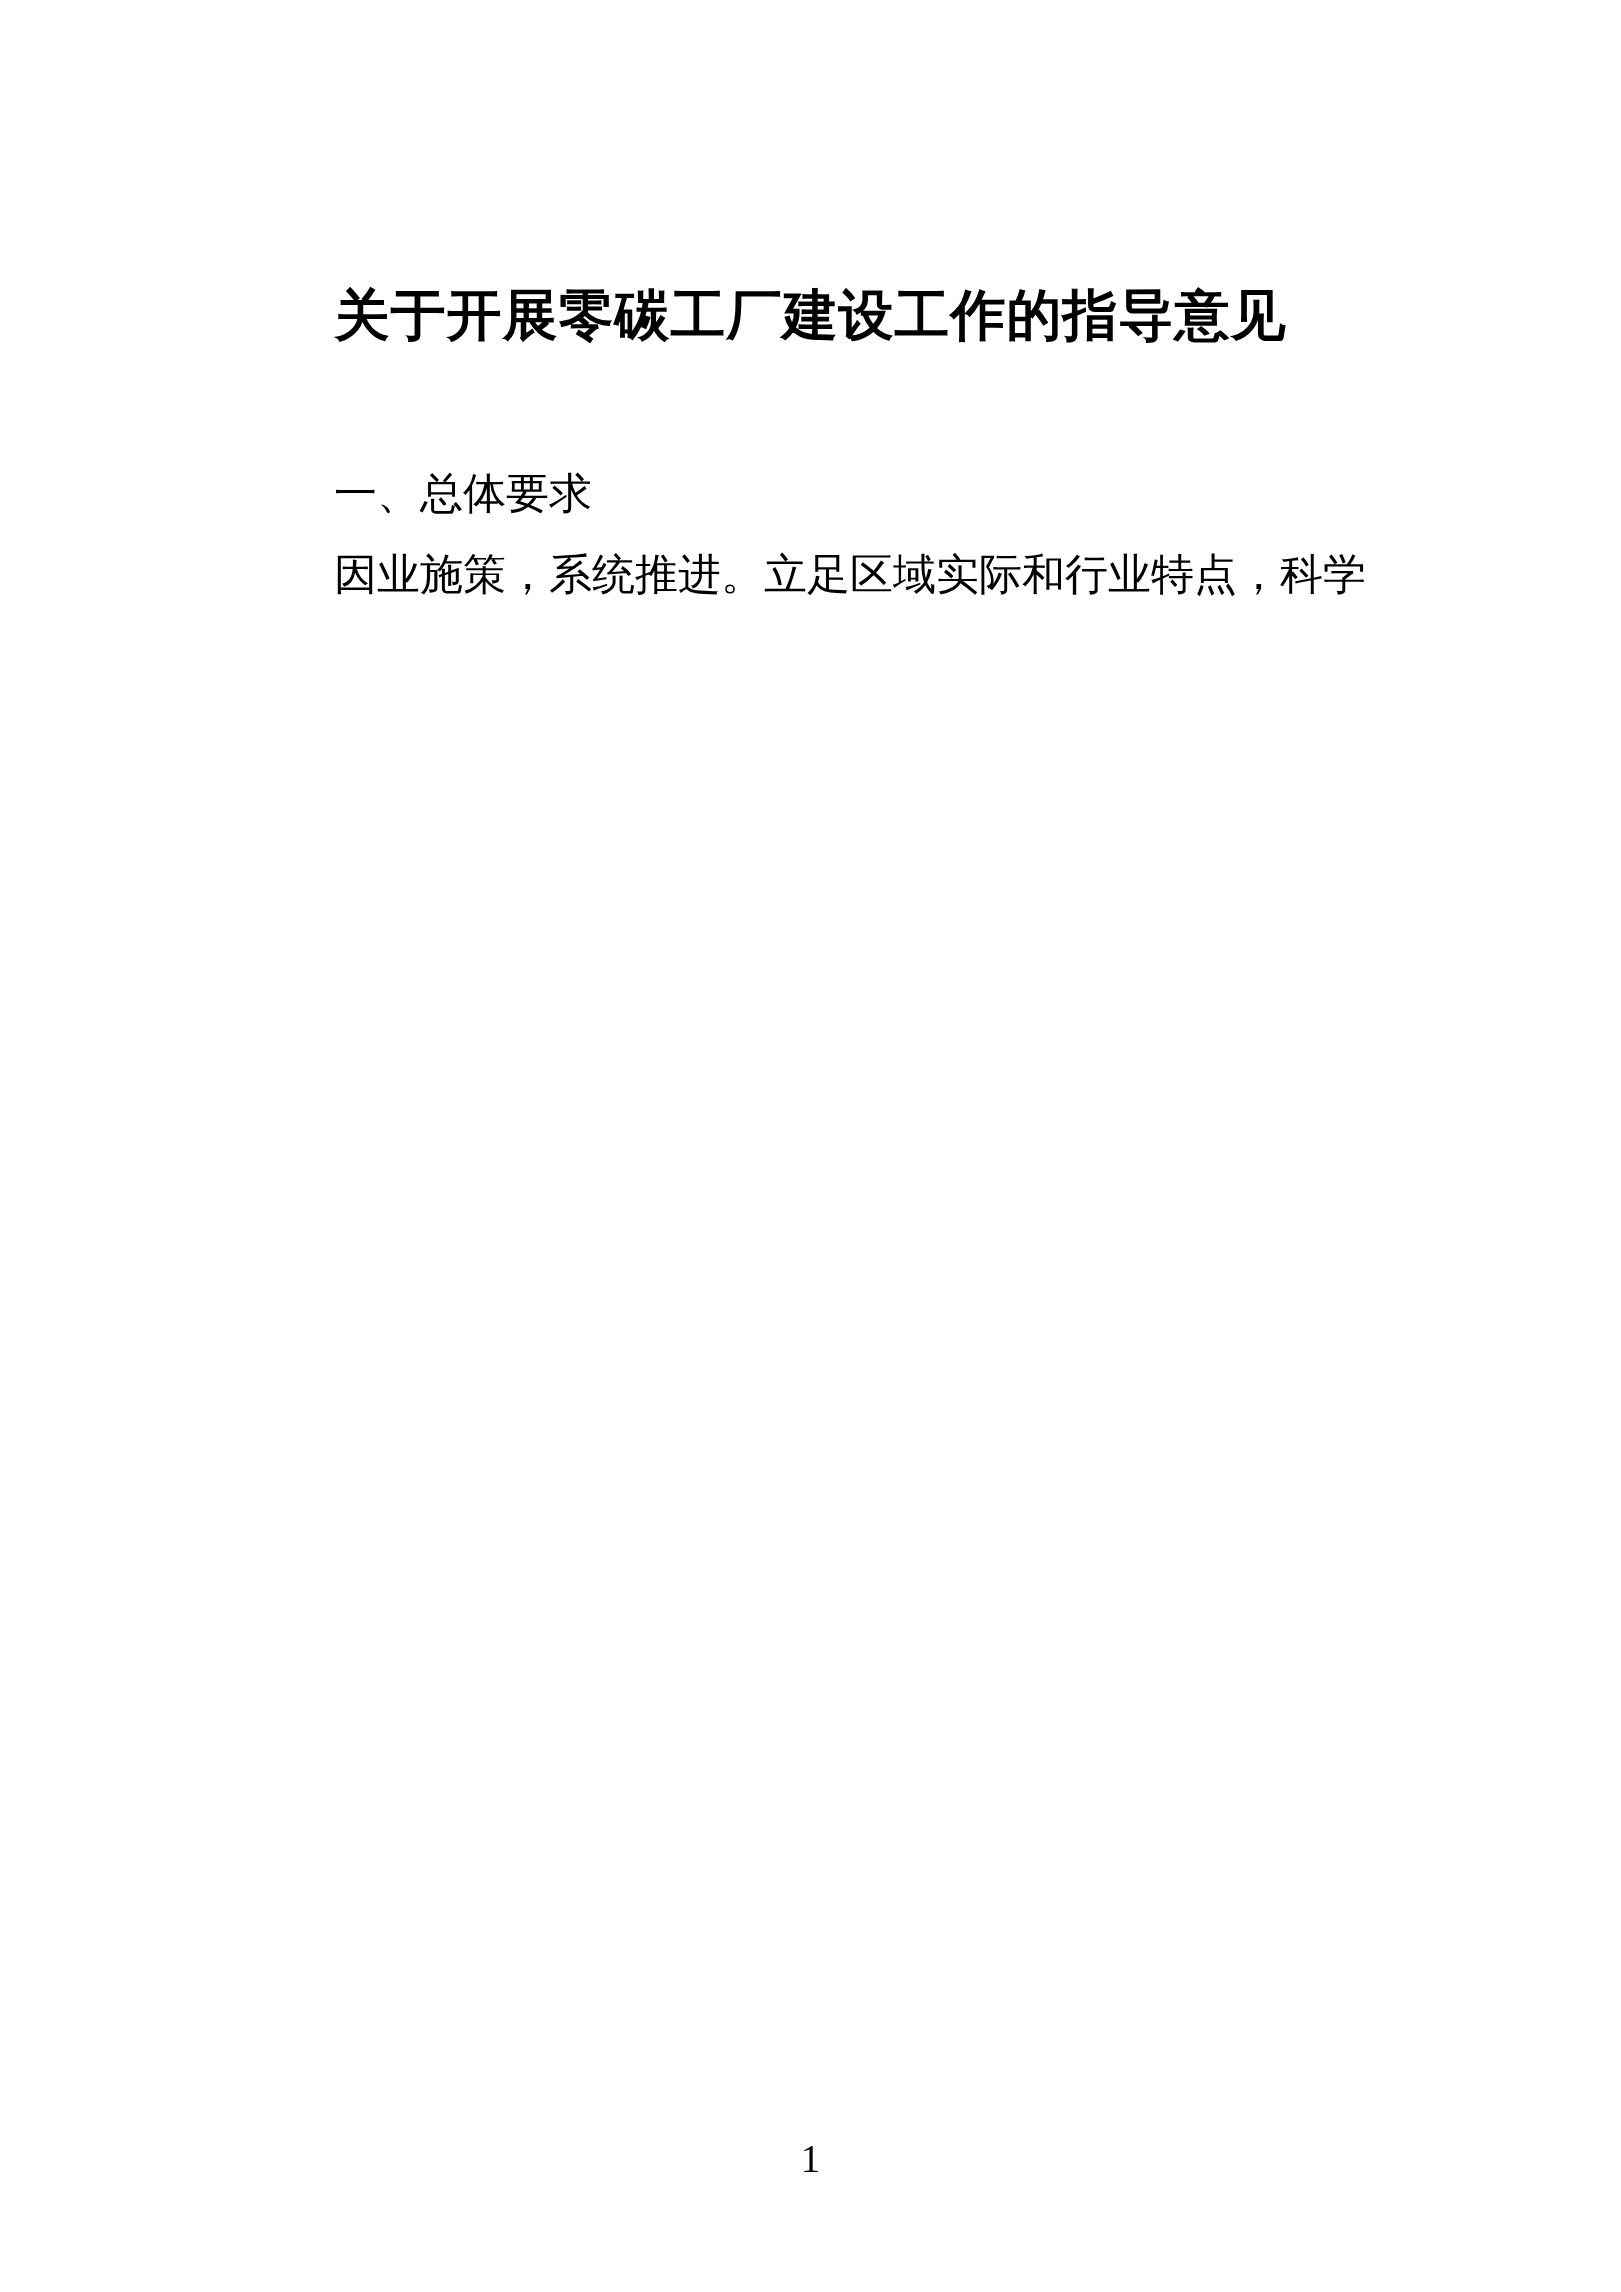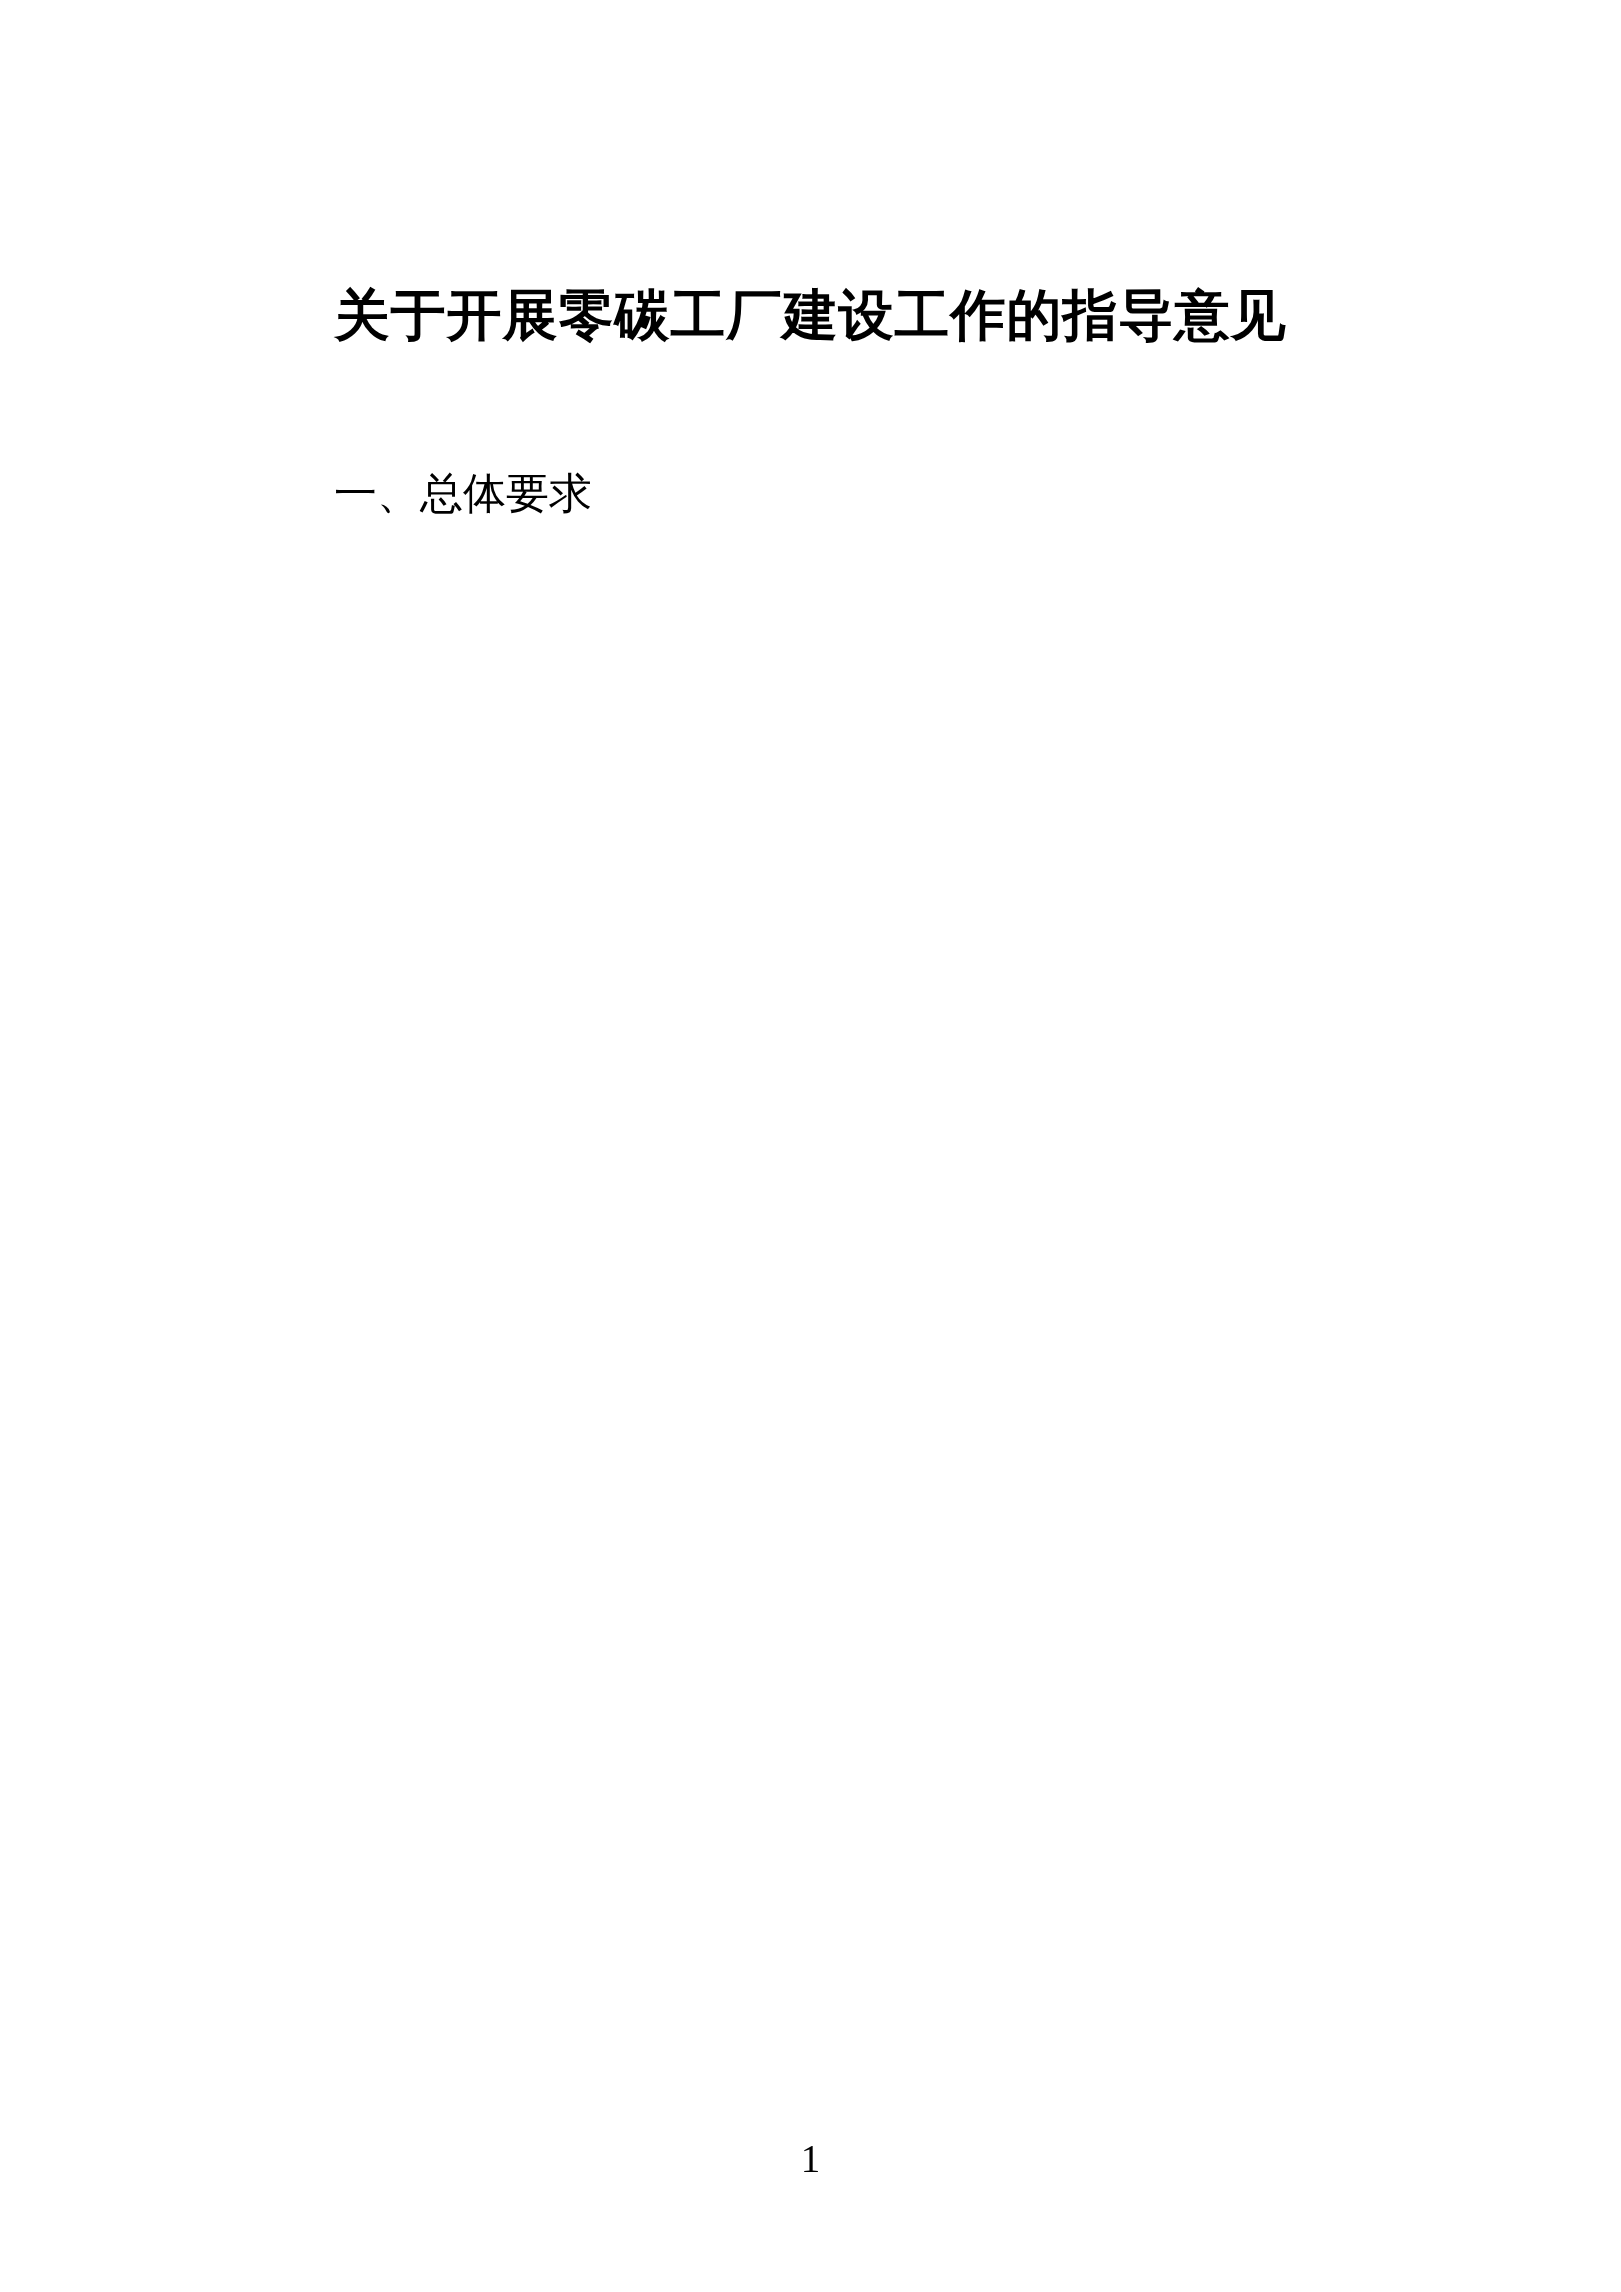--- a/index.html
+++ b/index.html
@@ -66,19 +66,20 @@
 
   <h1 class="doc-title">关于开展零碳工厂建设工作的指导意见</h1>
 
   <div class="content">
 
 
     <h2 class="section-heading">一、总体要求</h2>
 
 
 
+    <p class="para">因业施策，系统推进。立足区域实际和行业特点，科学</p>
 
   </div>
 
   <div class="page-number">1</div>
 
 </div>
 
 
 </body></html>

